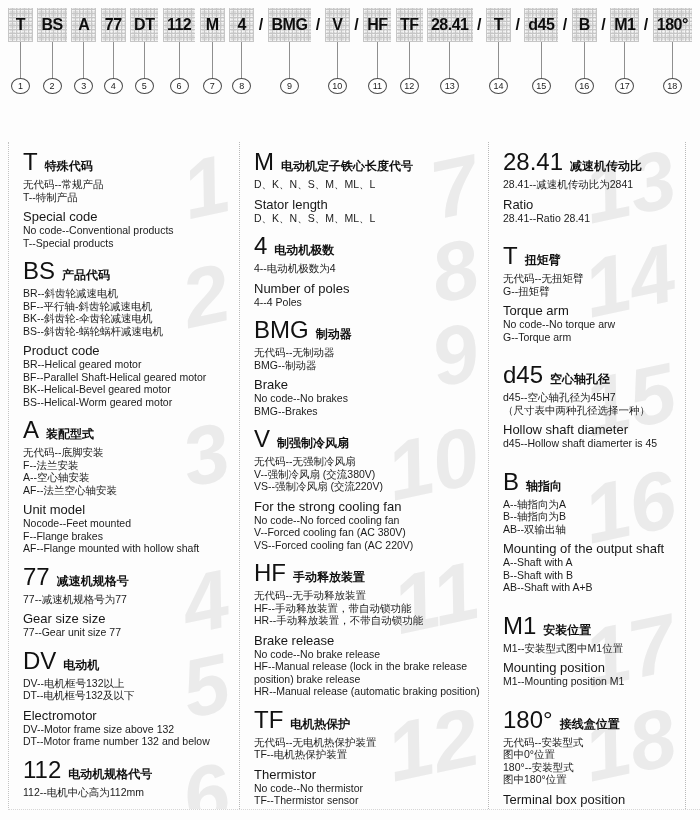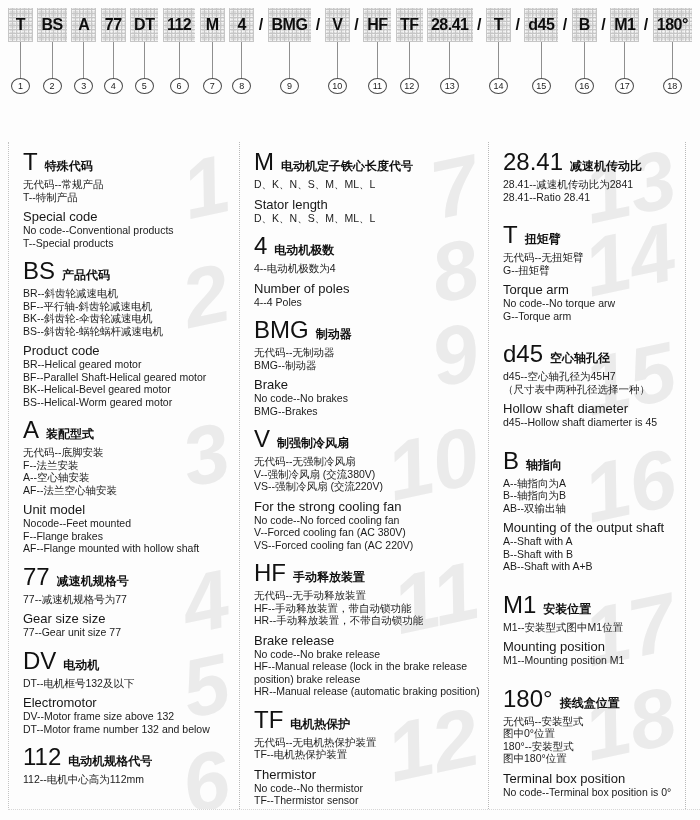--- a/index.html
+++ b/index.html
@@ -286,20 +286,21 @@
           <div class="line cn-line">77--减速机规格号为77</div>
           <div class="en-title">Gear size size</div>
           <div class="line en-line">77--Gear unit size 77</div>
         </section>
         <section class="section">
           <div class="wm">5</div>
           <div class="sec-head">
             <span class="sec-code">DV</span>
             <span class="cn-title">电动机</span>
           </div>
+          <div class="line cn-line">DV--电机框号132以上</div>
           <div class="line cn-line">DT--电机框号132及以下</div>
           <div class="en-title">Electromotor</div>
           <div class="line en-line">DV--Motor frame size above 132</div>
           <div class="line en-line">DT--Motor frame number 132 and below</div>
         </section>
         <section class="section">
           <div class="wm">6</div>
           <div class="sec-head">
             <span class="sec-code">112</span>
             <span class="cn-title">电动机规格代号</span>
@@ -382,20 +383,21 @@
         </section>
       </div>
     <div class="col" id="col3">
         <section class="section">
           <div class="wm">13</div>
           <div class="sec-head">
             <span class="sec-code">28.41</span>
             <span class="cn-title">减速机传动比</span>
           </div>
           <div class="line cn-line">28.41--减速机传动比为2841</div>
+          <div class="en-title">Ratio</div>
           <div class="line en-line">28.41--Ratio 28.41</div>
         </section>
         <section class="section">
           <div class="wm">14</div>
           <div class="sec-head">
             <span class="sec-code">T</span>
             <span class="cn-title">扭矩臂</span>
           </div>
           <div class="line cn-line">无代码--无扭矩臂</div>
           <div class="line cn-line">G--扭矩臂</div>

